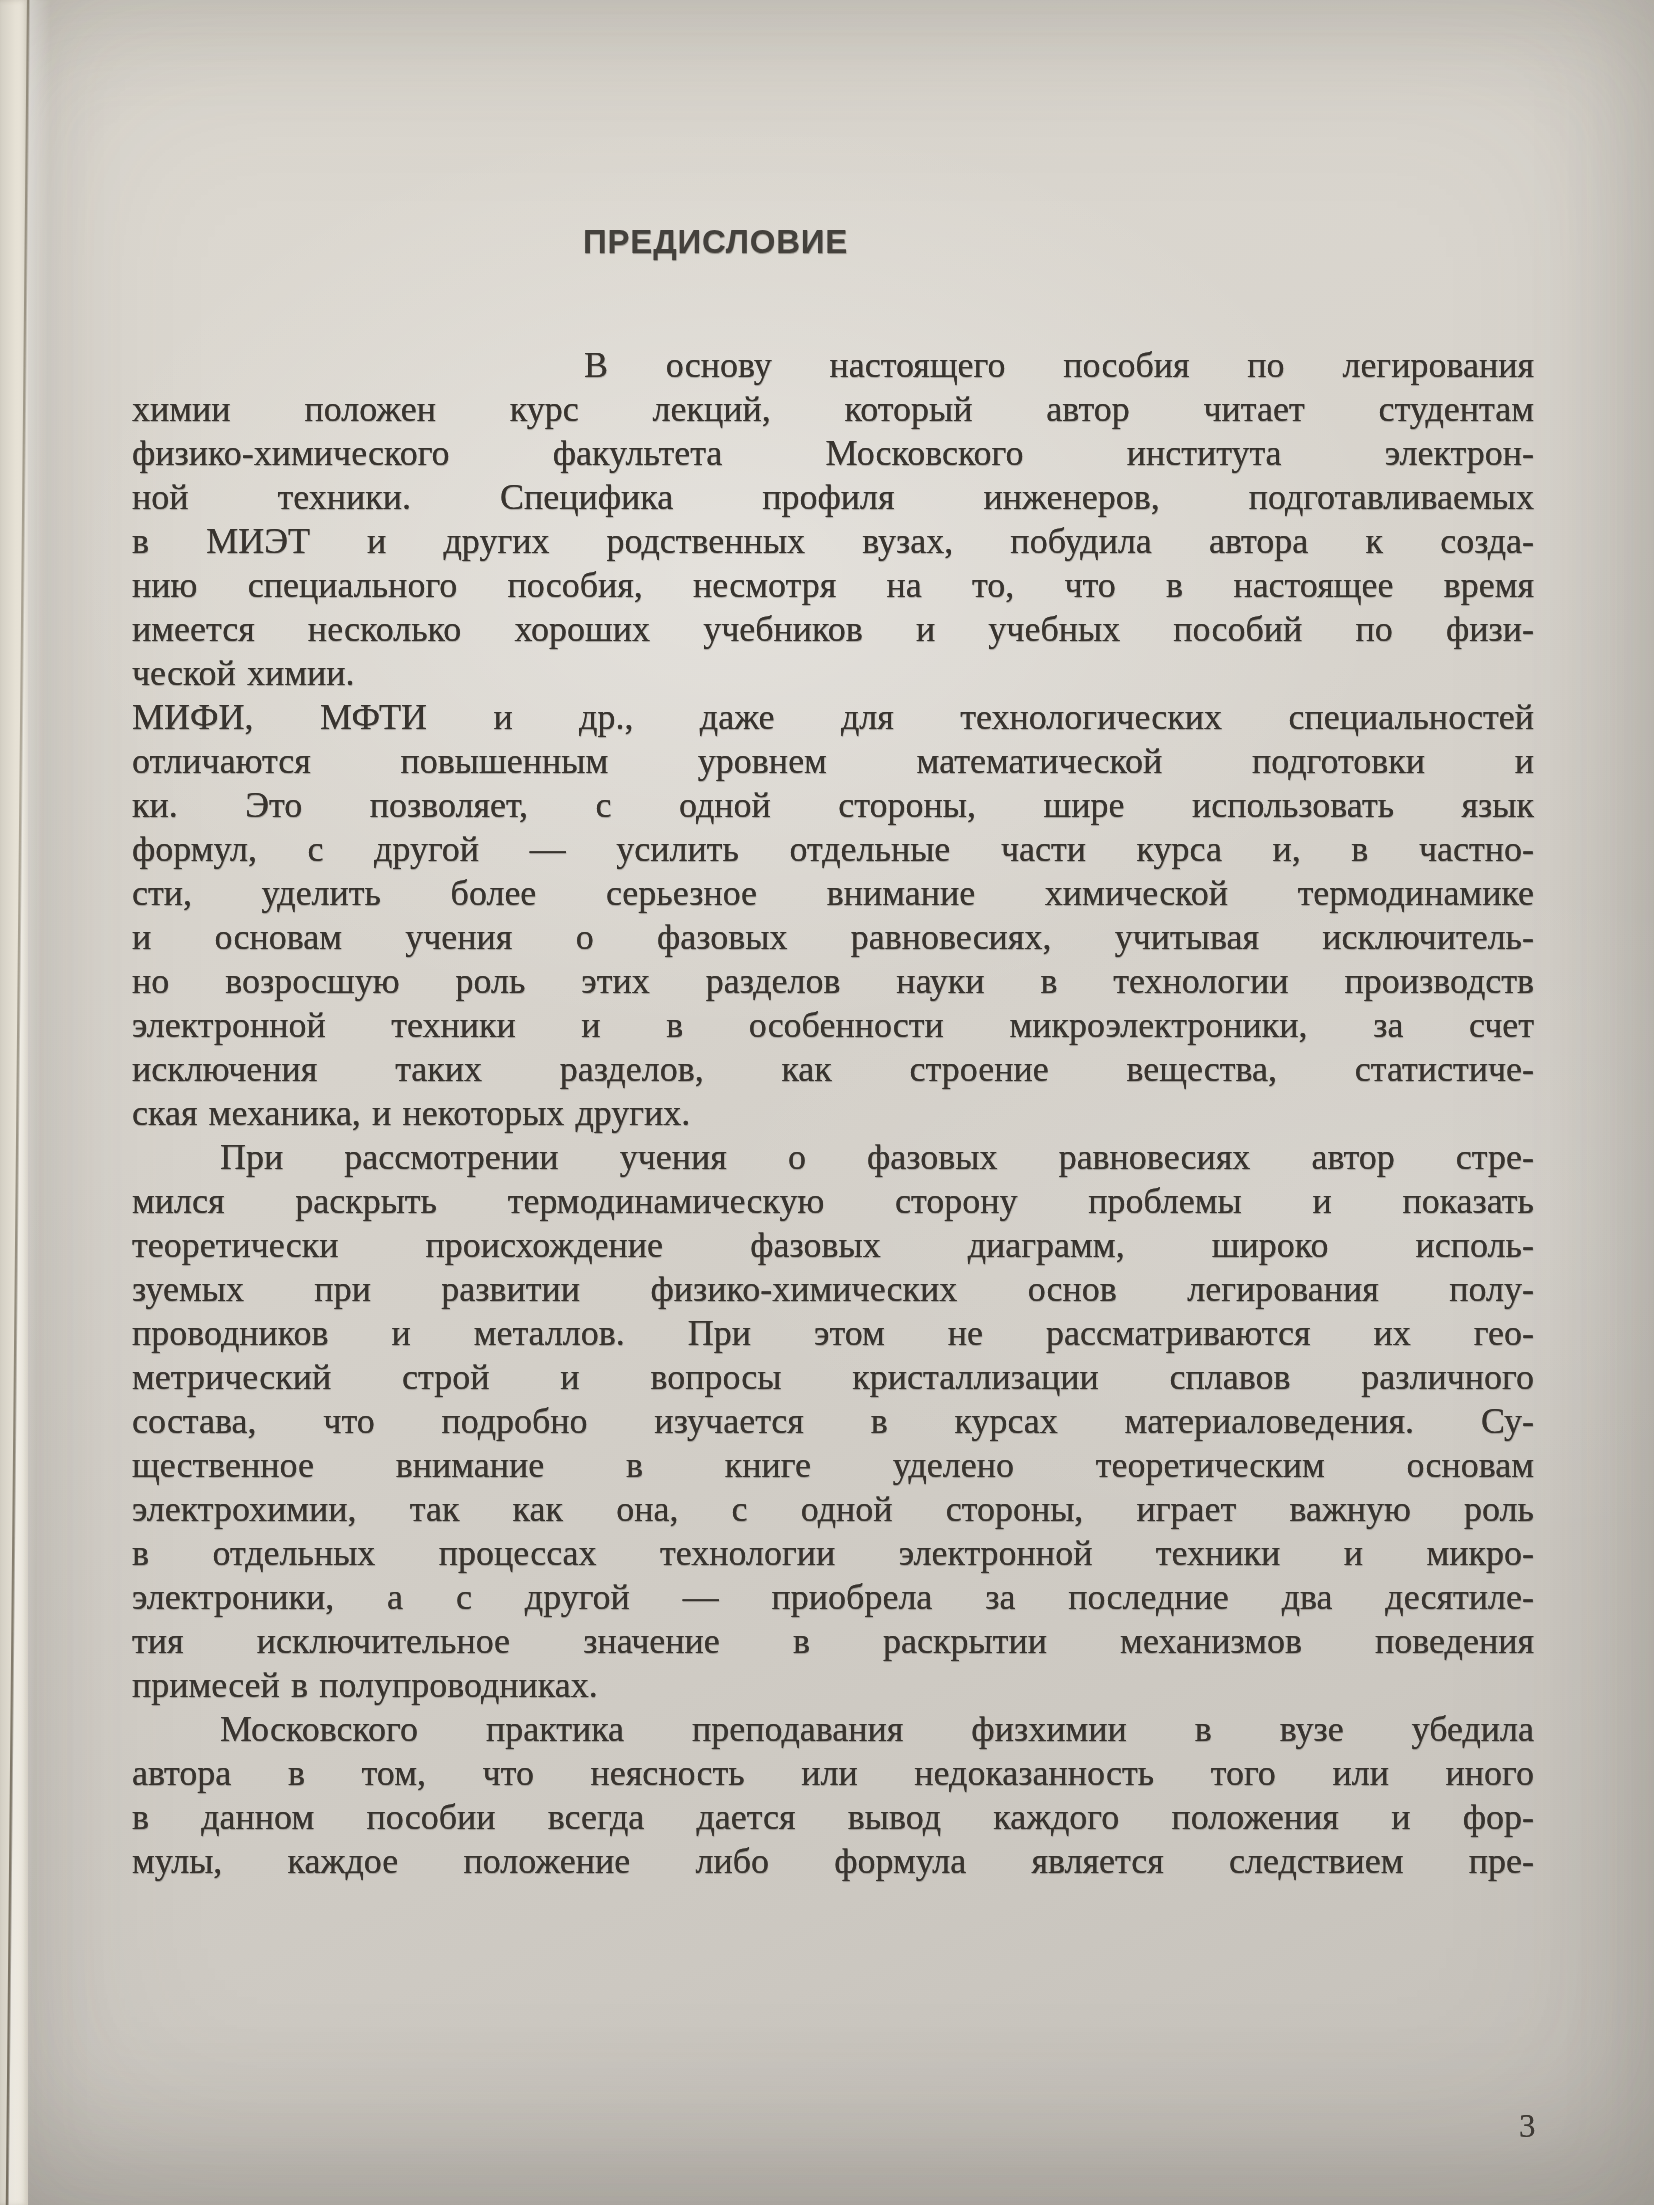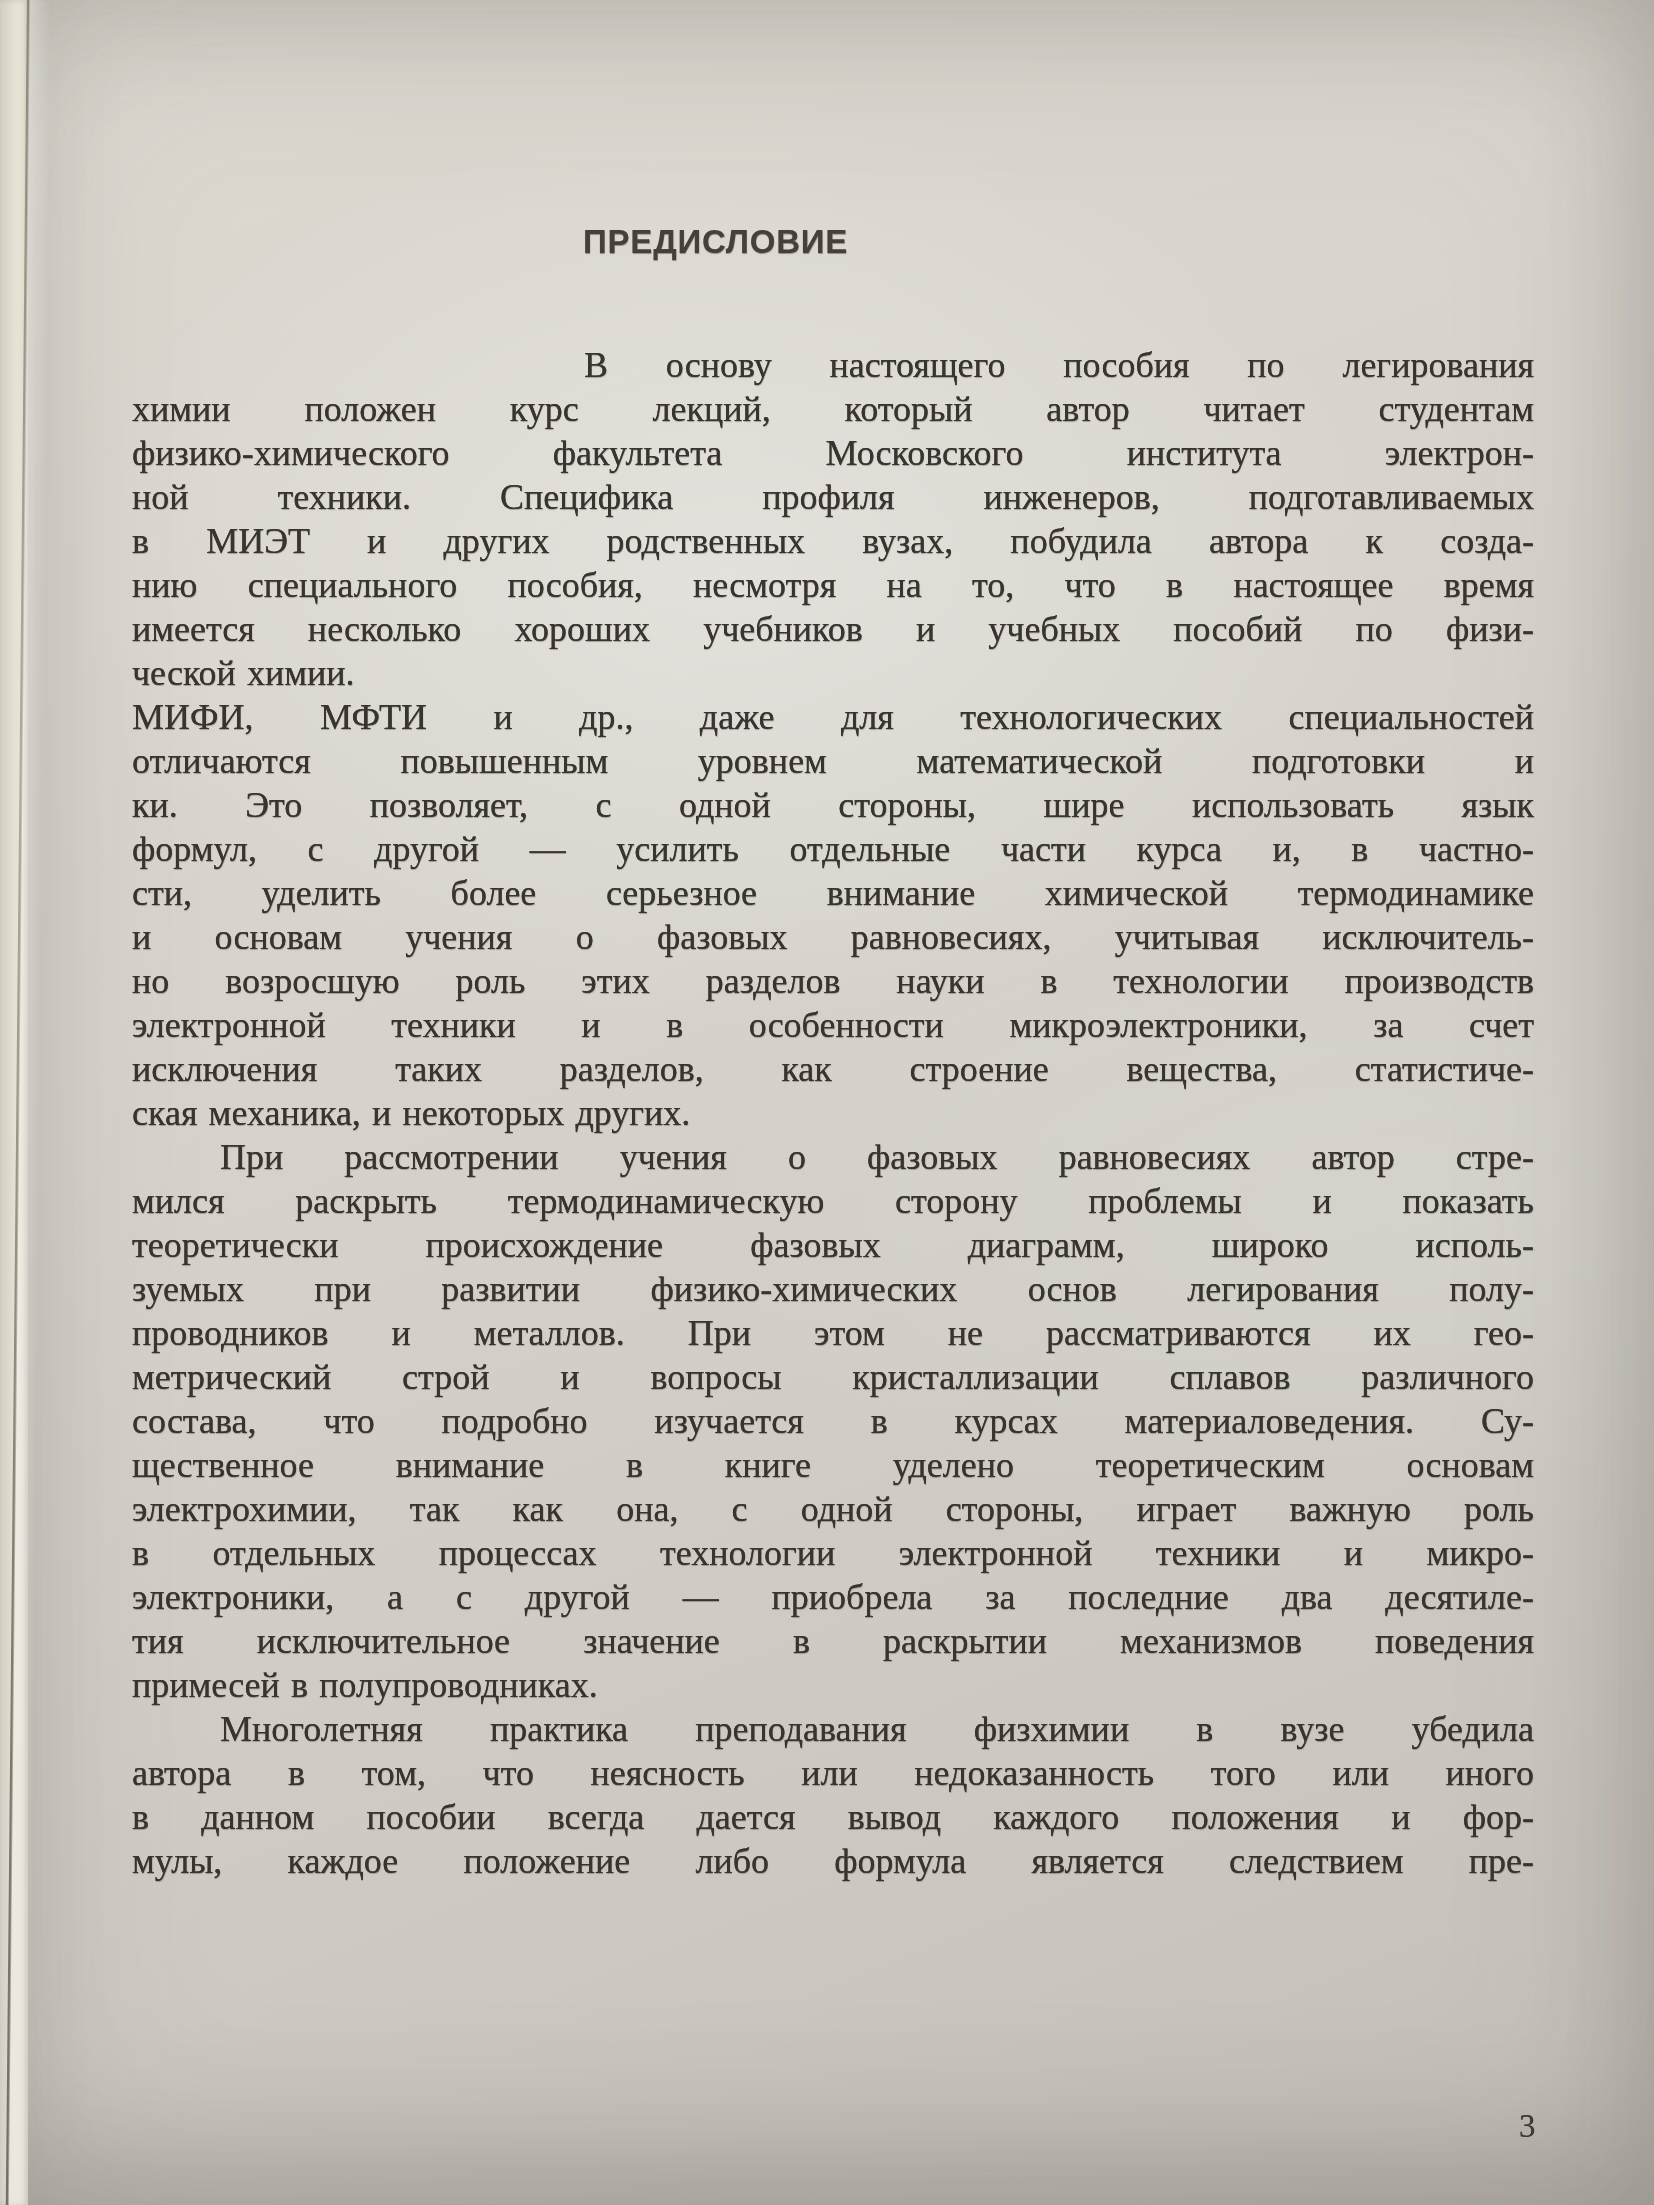--- a/index.html
+++ b/index.html
@@ -139,21 +139,21 @@
           <div class="line">метрический строй и вопросы кристаллизации сплавов различного</div>
           <div class="line">состава, что подробно изучается в курсах материаловедения. Су-</div>
           <div class="line">щественное внимание в книге уделено теоретическим основам</div>
           <div class="line">электрохимии, так как она, с одной стороны, играет важную роль</div>
           <div class="line">в отдельных процессах технологии электронной техники и микро-</div>
           <div class="line">электроники, а с другой — приобрела за последние два десятиле-</div>
           <div class="line">тия исключительное значение в раскрытии механизмов поведения</div>
           <div class="line last">примесей в полупроводниках.</div>
         </div>
         <div class="para">
-          <div class="line first">Многолетняя практика преподавания физхимии в вузе убедила</div>
+          <div class="line first">Московского практика преподавания физхимии в вузе убедила</div>
           <div class="line">автора в том, что неясность или недоказанность того или иного</div>
           <div class="line">в данном пособии всегда дается вывод каждого положения и фор-</div>
           <div class="line">мулы, каждое положение либо формула является следствием пре-</div>
         </div>
       </div>
   </div>
 
   <div class="page-number">3</div>
 </div>
 

